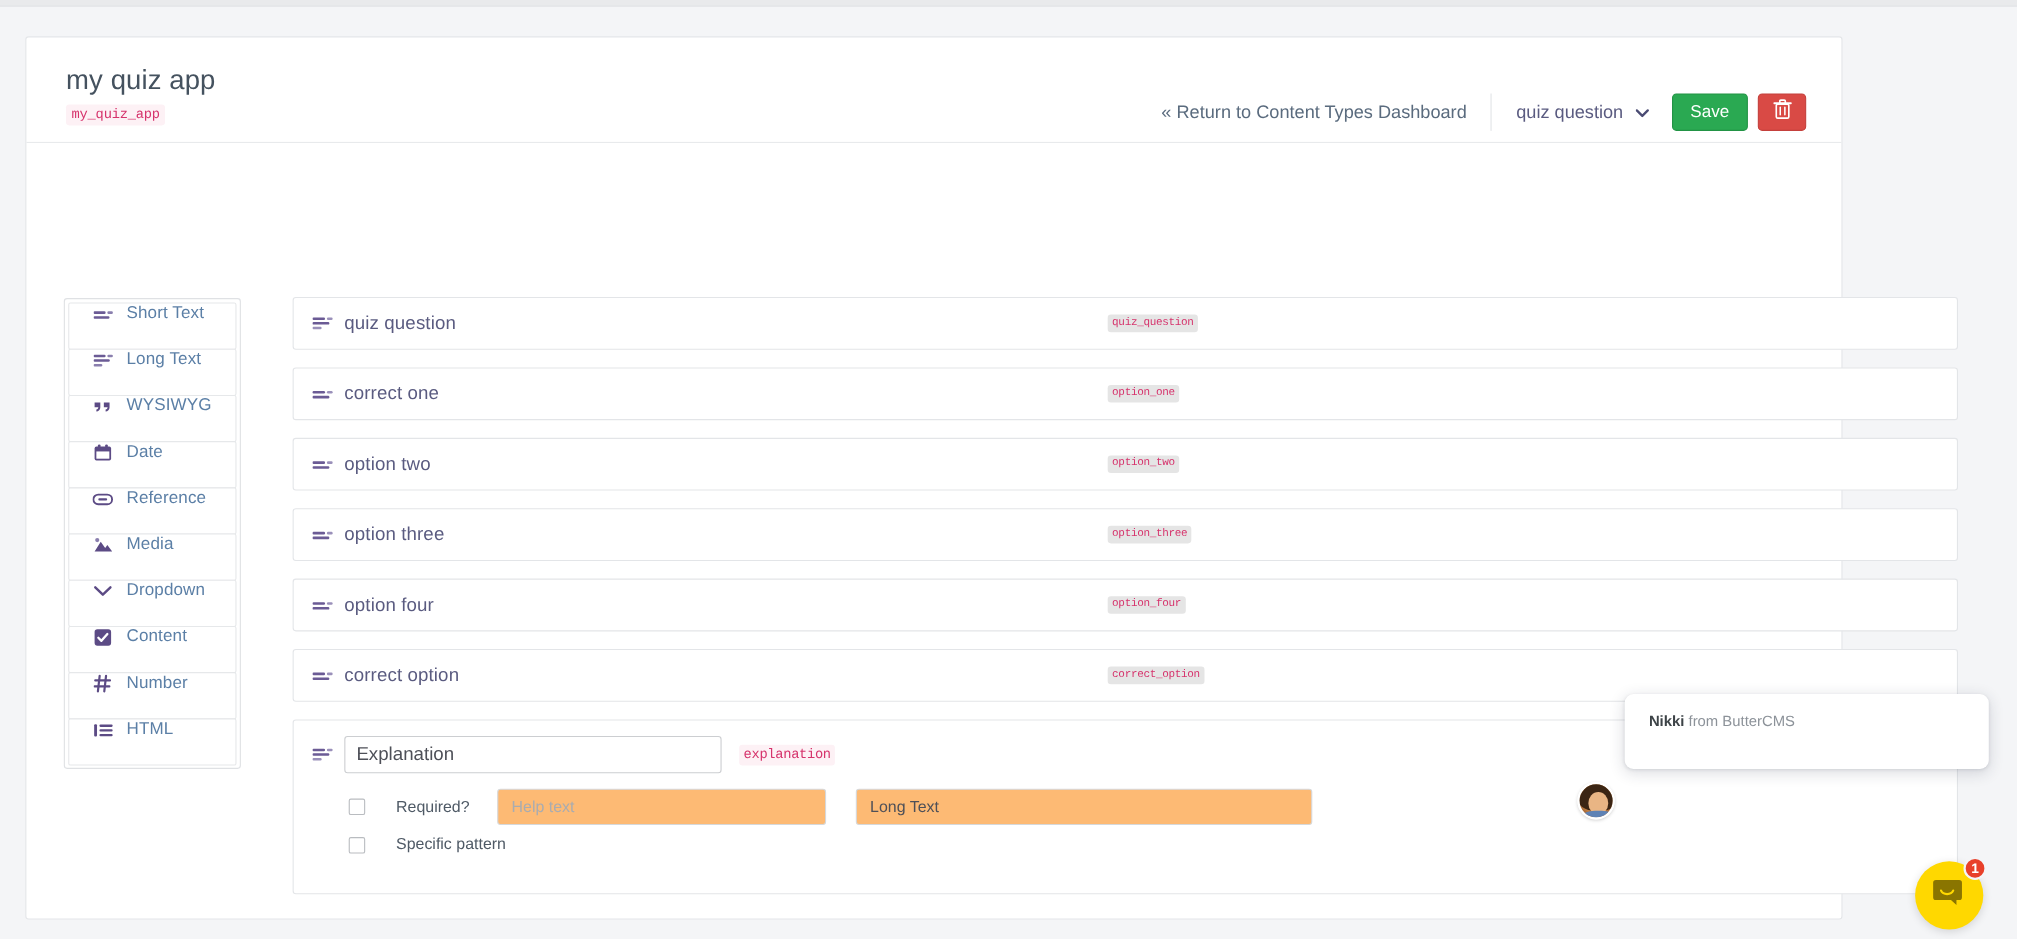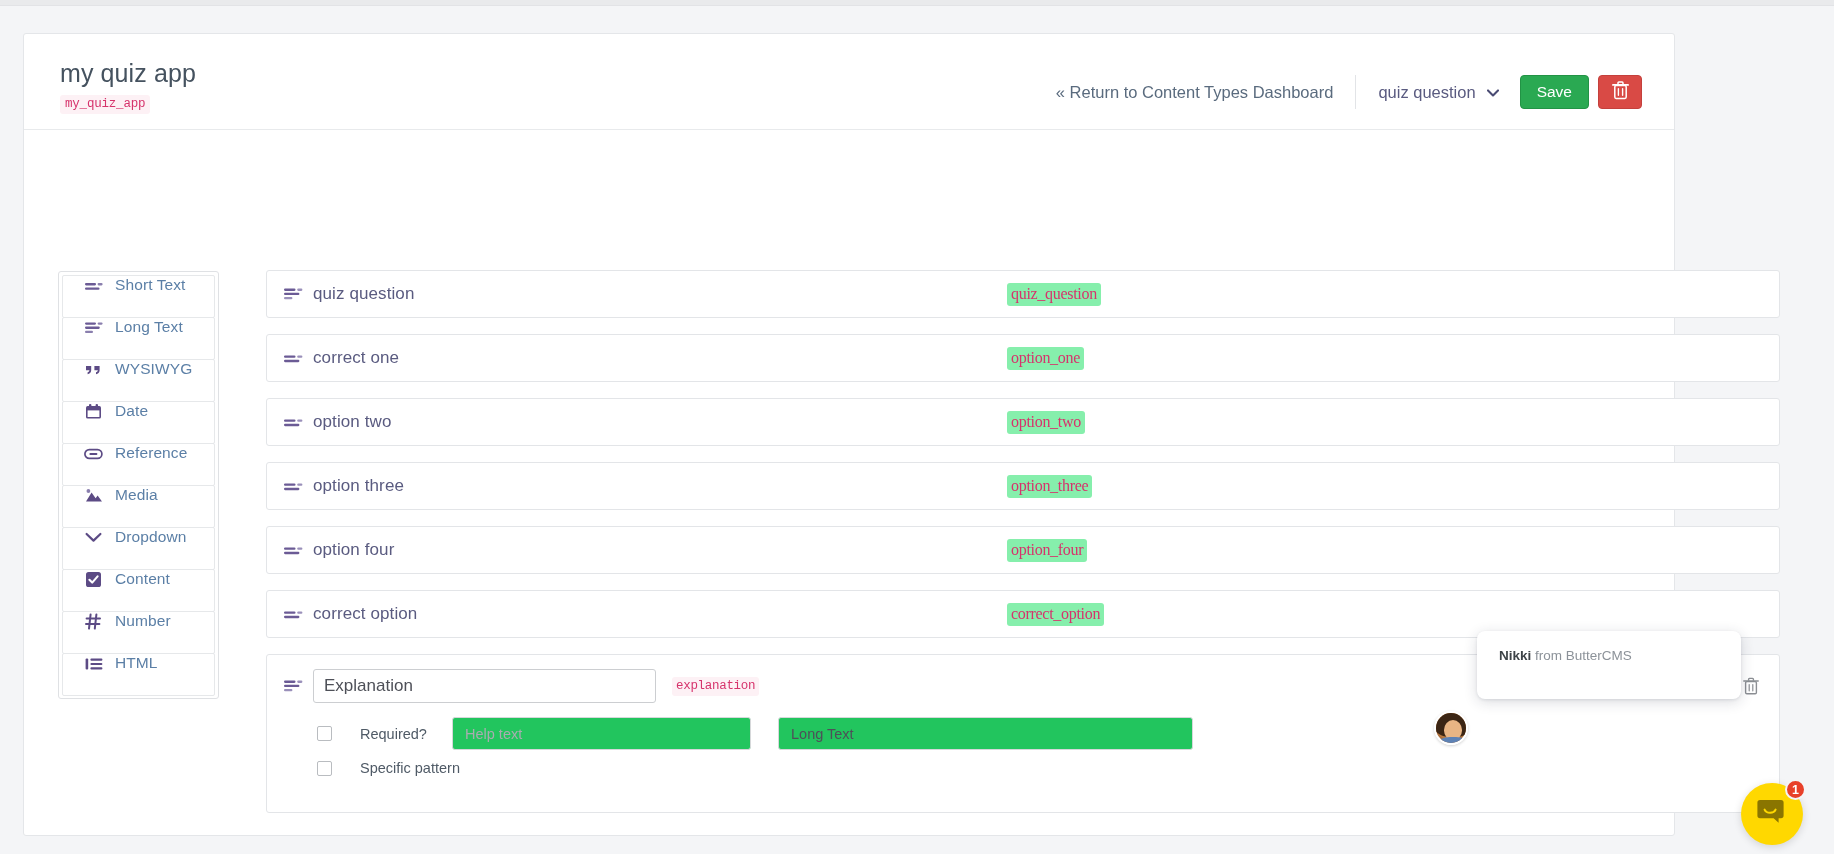--- a/index.html
+++ b/index.html
@@ -33,21 +33,21 @@
   }
   .slug-badge {
     display: inline-block;
     font-family: "Liberation Mono", monospace;
     font-size: 12.5px; color: #d6336c;
     background: #fdf1f5; border-radius: 3px;
     padding: 2px 5px 3px 5px; margin-top: 7px;
     letter-spacing: -.2px;
   }
   #header-actions {
-    position: absolute; right: 32px; top: 40px;
+    position: absolute; right: 32px; top: 50px;
     display: flex; align-items: center; height: 36px;
   }
   #return-link {
     font-size: 16.5px; color: #5a6b7e; text-decoration: none;
     white-space: nowrap; padding-right: 22px;
   }
   .v-divider { width: 1px; height: 34px; background: #e2e4e7; }
   #type-select {
     display: flex; align-items: center; gap: 11px;
     padding: 0 22px; font-size: 16.5px; color: #5a5b80;
@@ -101,23 +101,23 @@
     margin-bottom: 16px;
     position: relative; cursor: move;
   }
   .drag-icon { width: 22px; margin-left: 15px; flex: 0 0 22px;
                display:flex; align-items:center; justify-content:center; }
   .field-name {
     font-size: 17px; color: #5a5b80; margin-left: 9px; letter-spacing: .1px;
   }
   .field-slug {
     position: absolute; left: 740px;
-    font-family: Liberation Serif, serif;
-    font-size: 16px; color: #d6336c;
-    background: #86efac; border-radius: 3px; padding: 2px 4px 3px 4px;
+    font-family: Liberation Mono, monospace;
+    font-size: 10px; color: #d6336c;
+    background: #e5e5e5; border-radius: 3px; padding: 2px 4px 3px 4px;
     letter-spacing: -.3px;
   }
   
   #field-expanded {
     background: #fff; border: 1px solid #e3e5e8; border-radius: 3px;
     padding: 0 0 26px 0; position: relative;
   }
   #exp-header {
     height: 62px; display: flex; align-items: center; position: relative;
   }
@@ -150,29 +150,29 @@
   }
   .opt-label-cell.right { justify-content: flex-end; padding-right: 14px; padding-left: 0; width:165px;}
   .chk {
     width: 15px; height: 15px; border: 1px solid #b9bcc0;
     border-radius: 2px; background: #fff; cursor: pointer; flex:0 0 15px;
   }
   .opt-label { font-size: 14.5px; color: #4f5a66; white-space: nowrap; }
   .txt-input {
     height: 33px; border: 1px solid #d6d8da; border-radius: 3px;
     font-family: inherit; font-size: 14.5px; color: #4e5058;
-    padding: 0 12px; background: #22c55e;
+    padding: 0 12px; background: #fdba74;
   }
   .txt-input::placeholder { color: #a9acb0; }
   .w-left { width: 299px; }
   .w-right { width: 415px; margin-left: 27px; }
   
   #intercom-popup {
     position: absolute; left: 1477px; top: 631px;
-    width: 264px; background: #fff;
+    width: 331px; background: #fff;
     border-radius: 8px;
     box-shadow: 0 3px 14px rgba(30,40,60,.16), 0 1px 3px rgba(30,40,60,.10);
     padding: 17px 21px 22px 22px;
   }
   #ic-sender { font-size: 13.5px; color: #8c9299; margin-bottom: 14px; }
   #ic-sender b { color: #3d4347; font-weight: 700; }
   #ic-message { font-size: 15.5px; color: #2f3437; line-height: 24px; }
   #ic-avatar {
     position: absolute; left: 1434px; top: 711px;
     width: 34px; height: 34px; border-radius: 50%;

